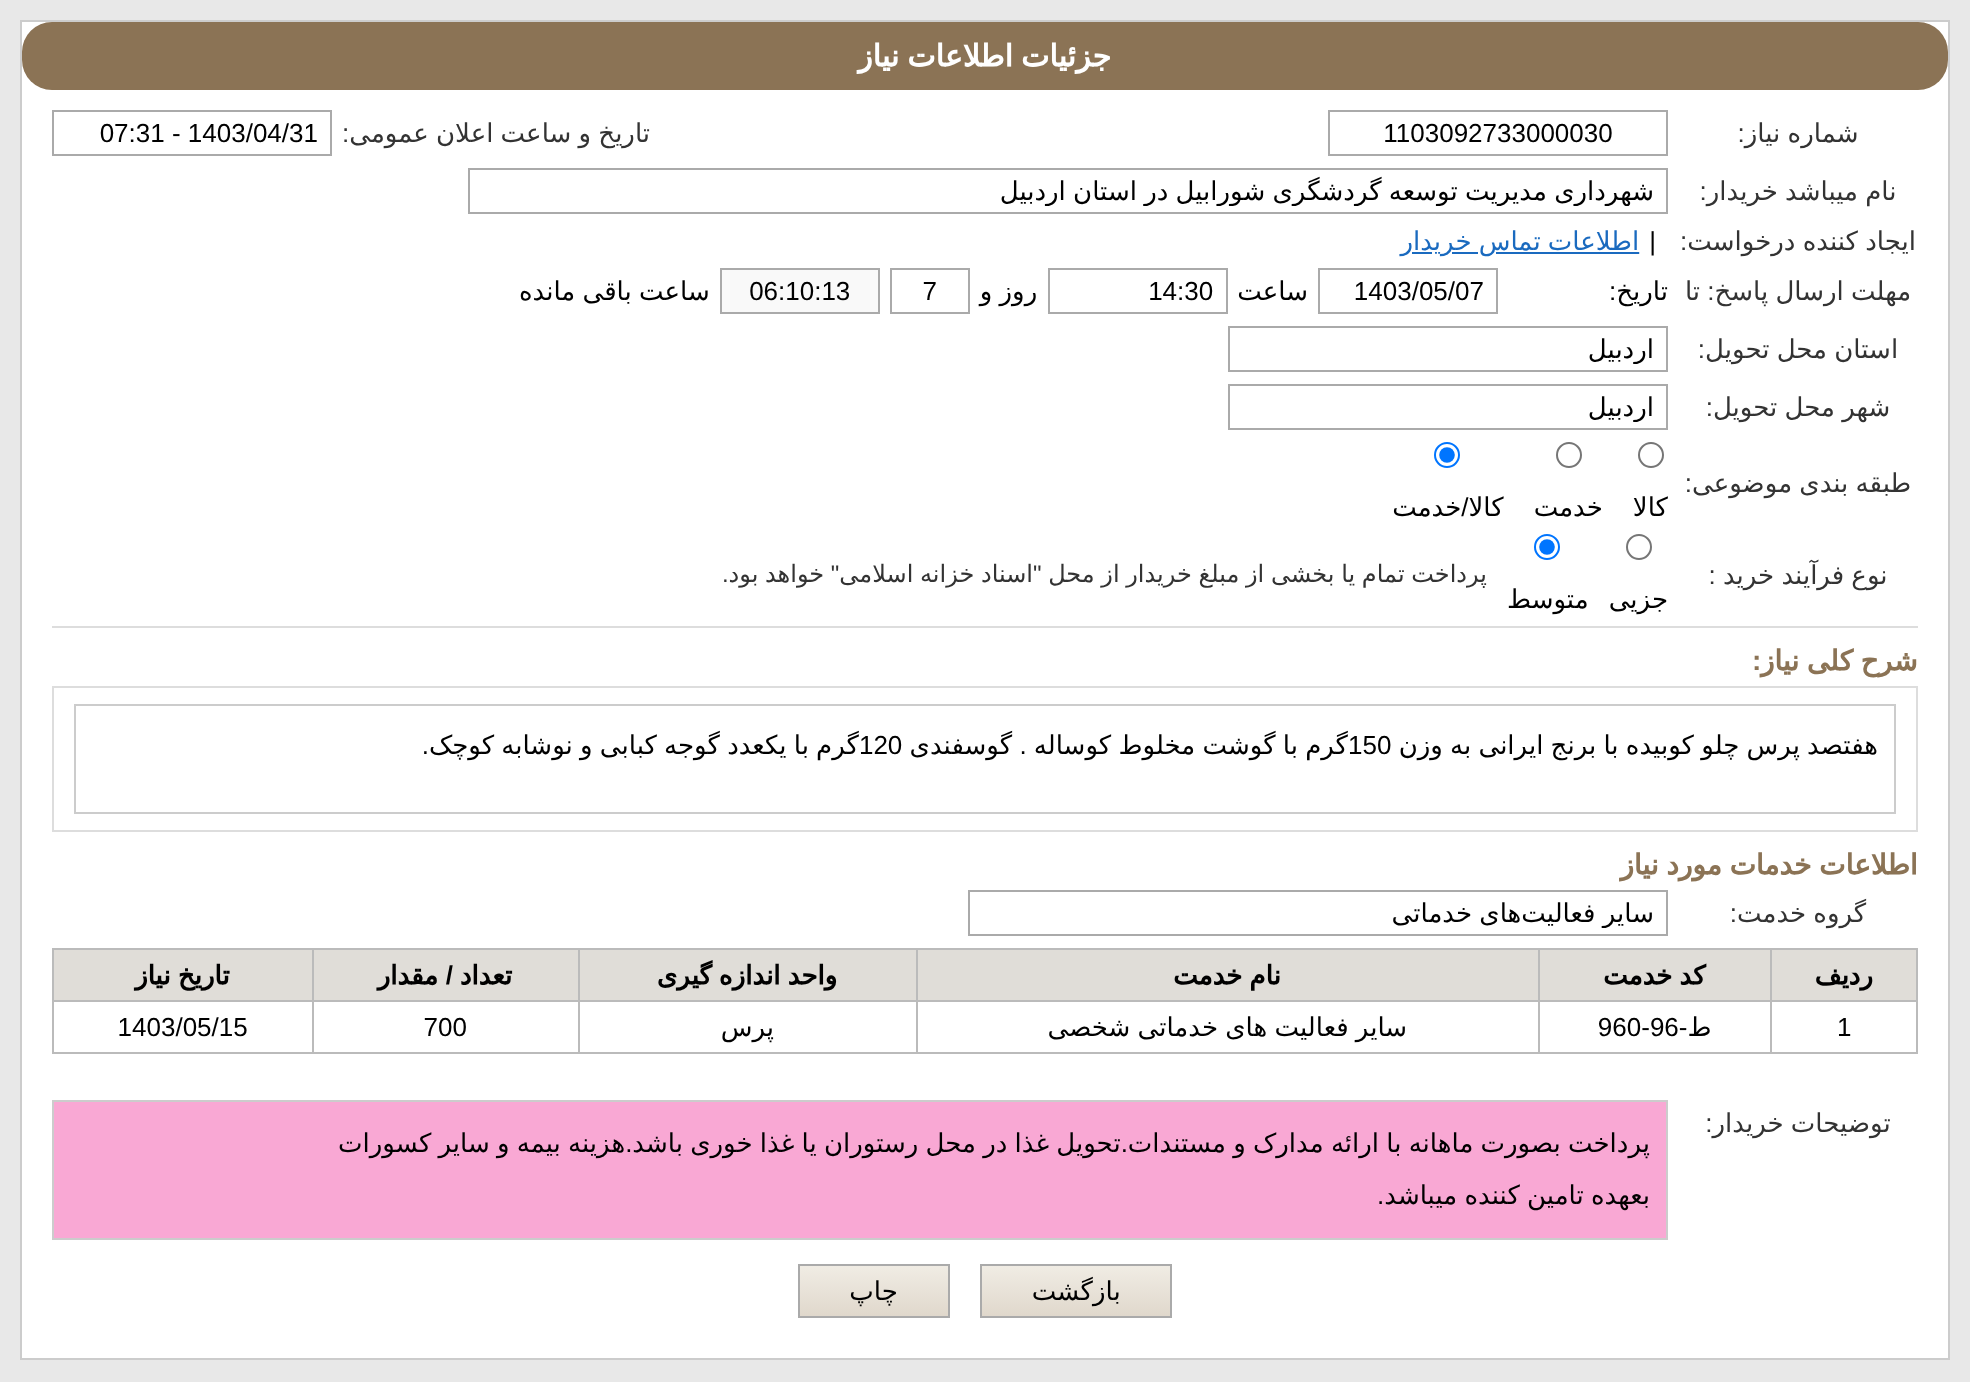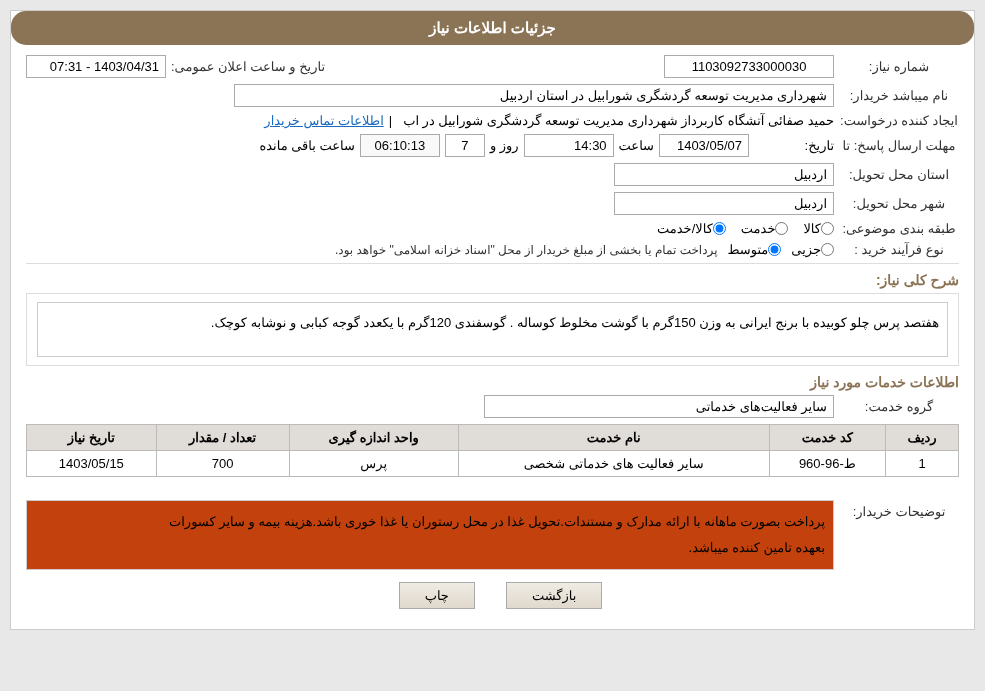--- a/index.html
+++ b/index.html
@@ -70,22 +70,23 @@
     }
     .radio-group {
       display: flex;
       gap: 15px;
       align-items: center;
       direction: rtl;
     }
     .radio-label {
       display: flex;
       align-items: center;
-      gap: 0;
+      gap: 12px;
       cursor: pointer;
+      flex-direction: column;
     }
     .description-box {
       border: 1px solid #ccc;
       padding: 8px;
       font-size: 13px;
       direction: rtl;
       line-height: 1.8;
       background: #fff;
       width: 100%;
       min-height: 55px;
@@ -113,38 +114,37 @@
       padding: 5px 8px;
       text-align: center;
       font-size: 13px;
     }
     .note-box {
       border: 1px solid #ccc;
       padding: 8px;
       font-size: 13px;
       direction: rtl;
       line-height: 2;
-      background: #c2410c;
+      background: #f9a8d4;
       width: 100%;
       min-height: 65px;
     }
     .bottom-buttons {
       display: flex;
       justify-content: center;
       gap: 15px;
       margin-top: 12px;
       margin-bottom: 10px;
     }
     .btn {
       padding: 5px 25px;
       font-size: 13px;
       font-family: Tahoma, Arial, sans-serif;
       cursor: pointer;
       border: 1px solid #999;
-      margin-left: 16px;
     }
     .btn-back {
       background: linear-gradient(to bottom, #f0ece4, #e0d8cc);
       border-color: #aaa;
     }
     .btn-print {
       background: linear-gradient(to bottom, #f0ece4, #e0d8cc);
       border-color: #aaa;
     }
     .inline-label {
@@ -180,21 +180,20 @@
         <input class="input-box small" type="text" value="1403/04/31 - 07:31" style="">
       </div>
 
       <div class="form-row">
         <span class="label-cell">نام میباشد خریدار:</span>
         <input class="input-box wide" type="text" value="شهرداری مدیریت توسعه گردشگری شورابیل در استان اردبیل" style="width: 600px;">
       </div>
 
       <div class="form-row">
         <span class="label-cell">ایجاد کننده درخواست:</span>
-        <span style="font-size:13px;">حمید صفائی آتشگاه کاربرداز شهرداری مدیریت توسعه گردشگری شورابیل در اب</span>
         <span style="margin-right:6px;">|</span>
         <span class="link-blue">اطلاعات تماس خریدار</span>
       </div>
 
       <div class="form-row">
         <span class="label-cell">مهلت ارسال پاسخ: تا</span>
         <span class="label-cell-narrow inline-label">تاریخ:</span>
         <input class="input-box xsmall" type="text" value="1403/05/07" style="">
         <span class="inline-label">ساعت</span>
         <input class="input-box xsmall" type="text" value="14:30" style="">

